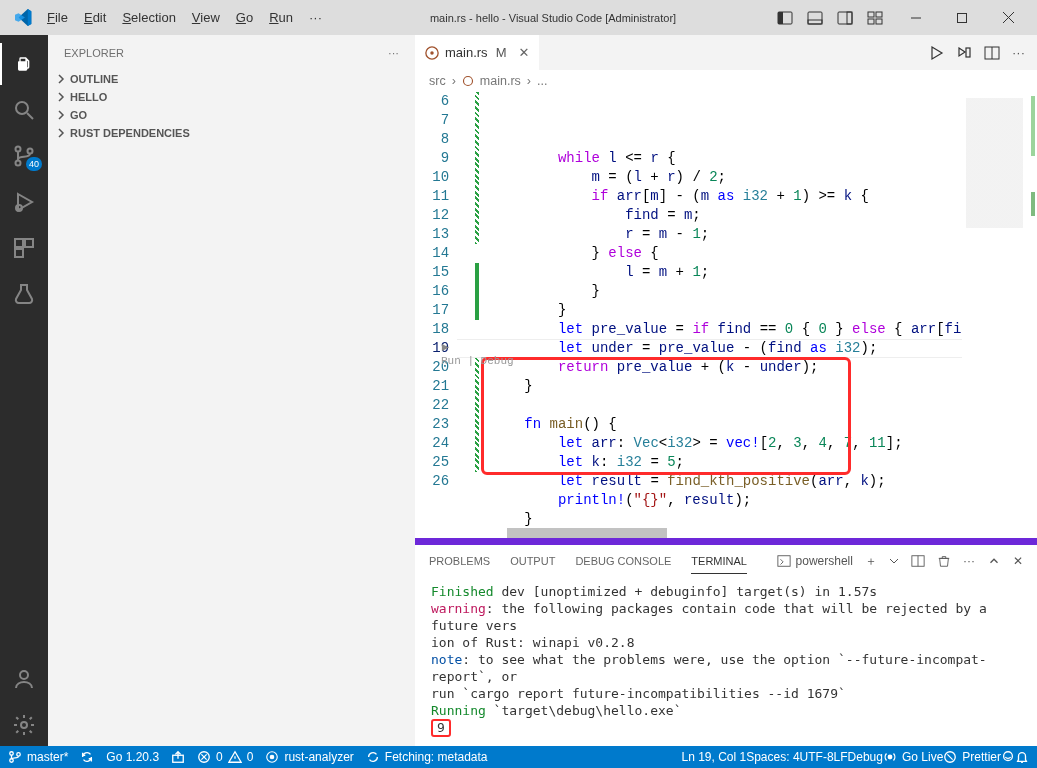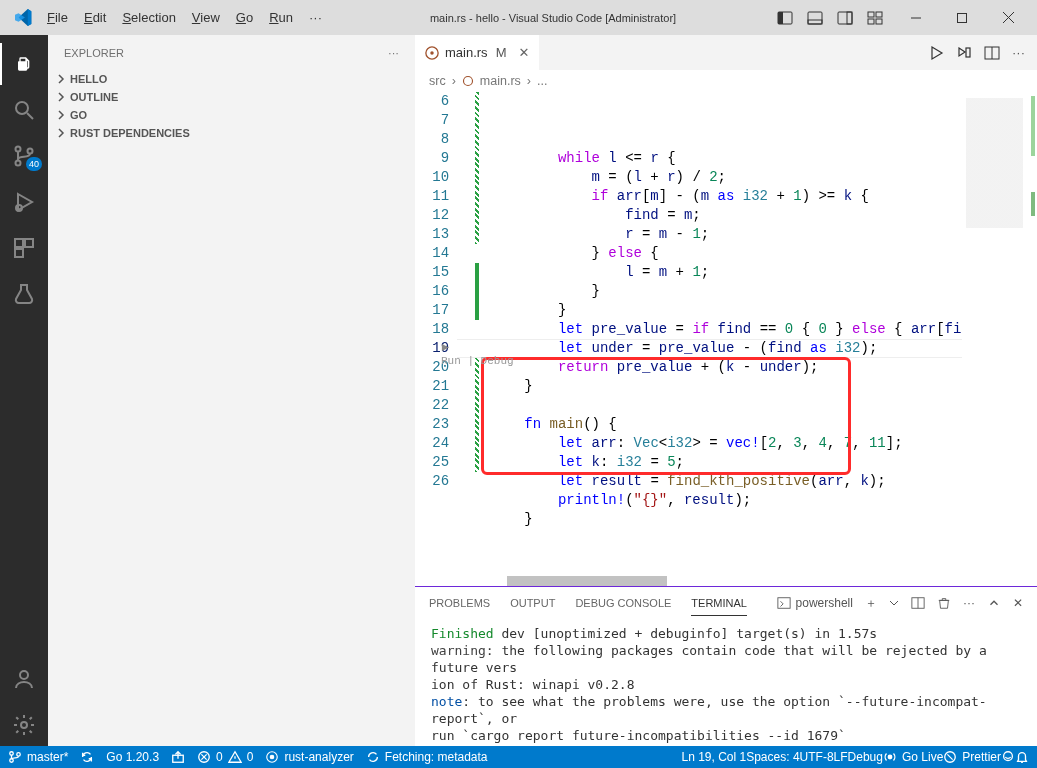--- a/index.html
+++ b/index.html
@@ -65,28 +65,28 @@
 .decobar.modified { background: repeating-linear-gradient(45deg,#2aa043 0 2px,#fff 2px 4px); width:4px;}
 
 
 .minimap { position:absolute; right:0; top:0; width:75px; height:100%; background:#fff; border-left:0; }
 .minimap .mm-code { position:absolute; top:6px; left:4px; right:14px; height:130px; background: linear-gradient(#eaeaea,#eaeaea); opacity:.6;}
 .minimap .mm-side { position:absolute; right:2px; width:4px; background:#9cd49c;}
 .scroll-h { position:absolute; left:52px; right:80px; bottom:0; height:10px; }
 .scroll-h .thumb { height:100%; background:#c2c2c2; border-radius:0; width:160px; }
 
 
-.panel { height: 160px; border-top: 1px solid #6d28d9; display:flex; flex-direction:column;}
+.panel { height: 208px; border-top: 7px solid #6d28d9; display:flex; flex-direction:column;}
 .panel-tabs { height: 32px; display:flex; align-items:center; gap:20px; padding: 0 14px; font-size:11px; color:#666; position:relative;}
 .panel-tab { padding: 6px 0; cursor:pointer;}
 .panel-tab.active { color:#333; border-bottom:1px solid #333;}
 .panel-right { margin-left:auto; display:flex; align-items:center; gap:12px; color:#555; font-size:12px;}
 .terminal { flex:1; padding: 6px 14px 2px 16px; font-family: Consolas, monospace; font-size: 13px; line-height: 17px; color:#333; overflow:hidden; position:relative;}
 .t-green { color:#14892c;}
-.t-yellow { color:#404040;}
+.t-yellow { color:#be185d;}
 .t-blue { color:#0451a5;}
 .small-red-box { display:inline-block; border:2px solid #ff2b2b; border-radius:3px; padding:0 4px; line-height:14px;}
 
 
 .status { position:absolute; left:0; right:0; bottom:0; height:22px; background:#007acc; color:#fff; display:flex; align-items:center; font-size:12px; padding: 0 8px; gap:12px;}
 .status .grp { display:flex; align-items:center; gap:5px; white-space:nowrap;}
 .status .right { margin-left:auto; display:flex; align-items:center; }
 .pill { display:flex; align-items:center; gap:4px;}
 
 svg { display:block; }
@@ -223,29 +223,29 @@
       <span>EXPLORER</span>
       <span>···</span>
     </div>
     <div id="sidebar-sections">
         <div class="sidebar-section">
           <span class="chev">
             <svg width="12" height="12" viewBox="0 0 12 12">
               <path d="M4 2l4 4-4 4" fill="none" stroke="#555" stroke-width="1.5"></path>
             </svg>
           </span>
-          <span>HELLO</span>
+          <span>OUTLINE</span>
         </div>
         <div class="sidebar-section">
           <span class="chev">
             <svg width="12" height="12" viewBox="0 0 12 12">
               <path d="M4 2l4 4-4 4" fill="none" stroke="#555" stroke-width="1.5"></path>
             </svg>
           </span>
-          <span>OUTLINE</span>
+          <span>HELLO</span>
         </div>
         <div class="sidebar-section">
           <span class="chev">
             <svg width="12" height="12" viewBox="0 0 12 12">
               <path d="M4 2l4 4-4 4" fill="none" stroke="#555" stroke-width="1.5"></path>
             </svg>
           </span>
           <span>GO</span>
         </div>
         <div class="sidebar-section">

